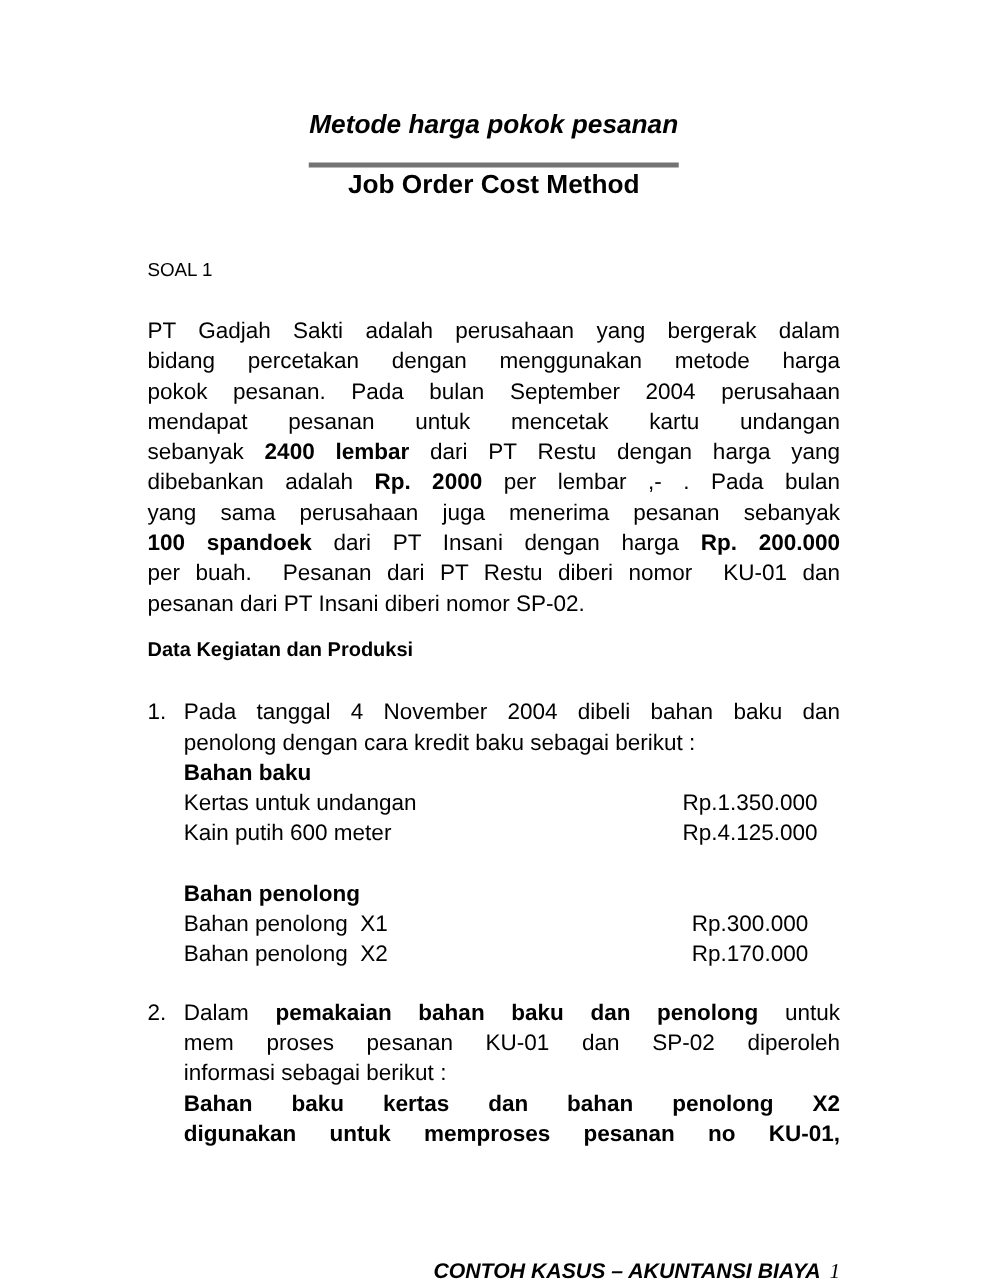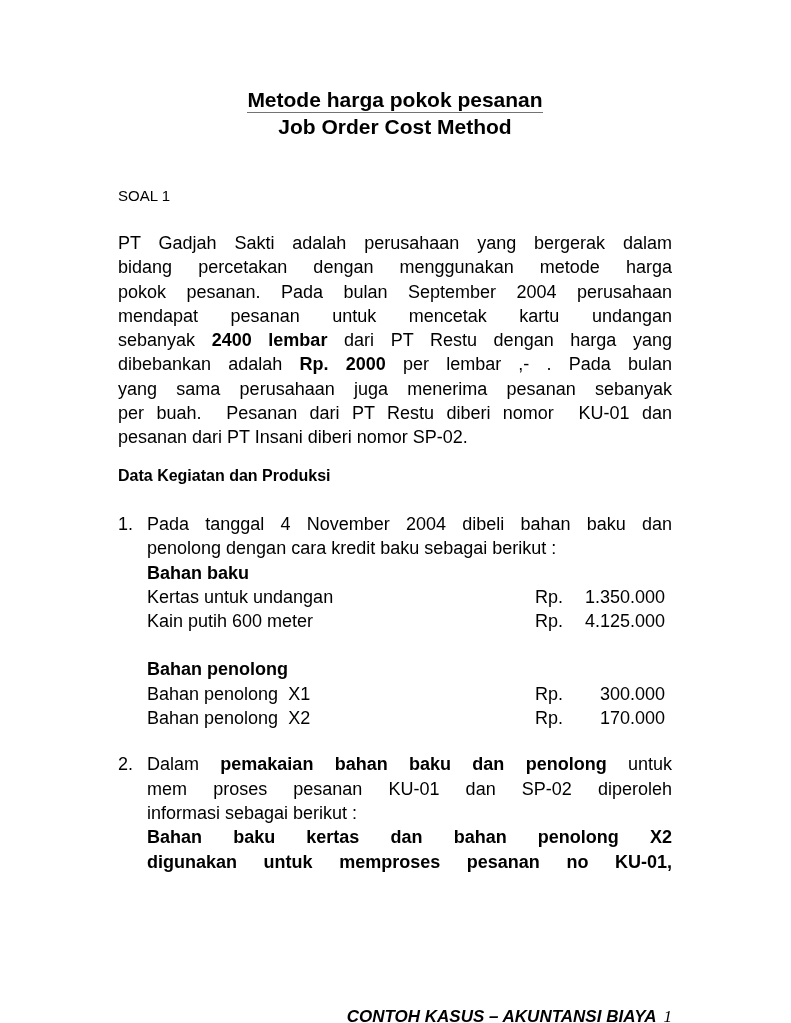--- a/index.html
+++ b/index.html
@@ -17,23 +17,24 @@
     padding: 86px 119px 0 118px;
   }
   .title-block { text-align: center; }
   .title-line {
     font-weight: bold;
     font-size: 21px;
     line-height: 27px;
   }
   .title-underline {
     display: inline-block;
-    border-bottom: 1px solid #737373;
-    padding-bottom: 1px;
+    border-bottom: 4px solid #737373;
+    padding-bottom: 19px;
     line-height: 23px;
+    font-style: italic;
   }
   .soal {
     margin-top: 44px;
     font-size: 15px;
     line-height: 24px;
   }
   .body-text { font-size: 18px; line-height: 24.3px; }
   .para { margin-top: 23px; }
   
   .jl { text-align: justify; text-align-last: justify; }
@@ -49,21 +50,21 @@
   .li-1 { margin-top: 24px; }
   .li-2 { margin-top: 22px; }
   .num { width: 29px; flex: none; }
   .li-content { flex: 1; min-width: 0; }
   .row { display: flex; }
   .row .lab { flex: 1; white-space: pre-wrap; }
   .amt {
     width: 130px; flex: none;
     margin-right: 7px;
     display: flex;
-    justify-content: space-between;
+    justify-content: center;
   }
   .spacer-line { height: 24px; }
   .footer {
     position: absolute;
     top: 1007px;
     right: 119px;
     font-size: 17px;
     font-weight: bold;
     font-style: italic;
     white-space: nowrap;
@@ -88,20 +89,21 @@
   <div class="soal">SOAL 1</div>
 
   <div class="para body-text">
     <div class="jl"><span>PT Gadjah Sakti adalah perusahaan yang bergerak dalam</span></div>
     <div class="jl"><span>bidang percetakan dengan menggunakan metode harga</span></div>
     <div class="jl"><span>pokok pesanan. Pada bulan September 2004 perusahaan</span></div>
     <div class="jl"><span>mendapat pesanan untuk mencetak kartu undangan</span></div>
     <div class="jl"><span>sebanyak </span><span class="b">2400 lembar</span><span> dari PT Restu dengan harga yang</span></div>
     <div class="jl"><span>dibebankan adalah </span><span class="b">Rp. 2000</span><span> per lembar ,- . Pada bulan</span></div>
     <div class="jl"><span>yang sama perusahaan juga menerima pesanan sebanyak</span></div>
+    <div class="jl"><span class="b">100 spandoek</span><span> dari PT Insani dengan harga </span><span class="b">Rp. 200.000</span></div>
     <div class="jl"><span>per buah.&nbsp; Pesanan dari PT Restu diberi nomor &nbsp;KU-01 dan</span></div>
     <div class="ll"><span>pesanan dari PT Insani diberi nomor SP-02.</span></div>
   </div>
 
   <div class="h2">Data Kegiatan dan Produksi</div>
 
   <div class="li li-1 body-text">
     <div class="num">1.</div>
     <div class="li-content">
       <div class="jl"><span>Pada tanggal 4 November 2004 dibeli bahan baku dan</span></div>

